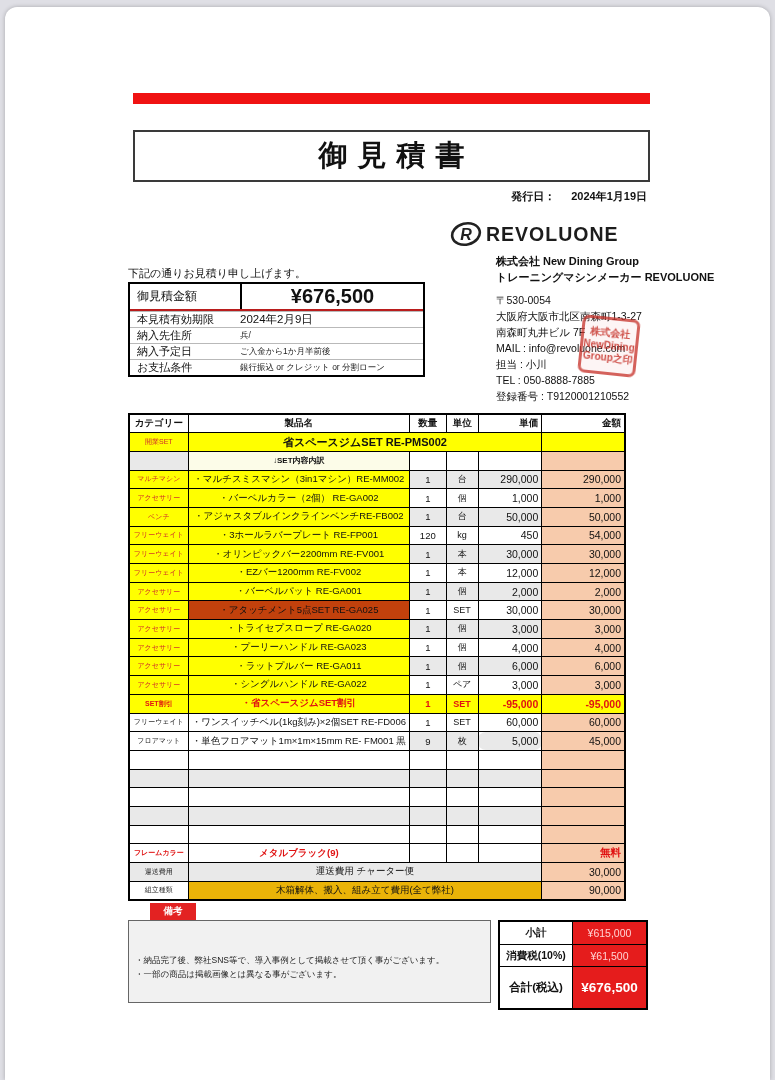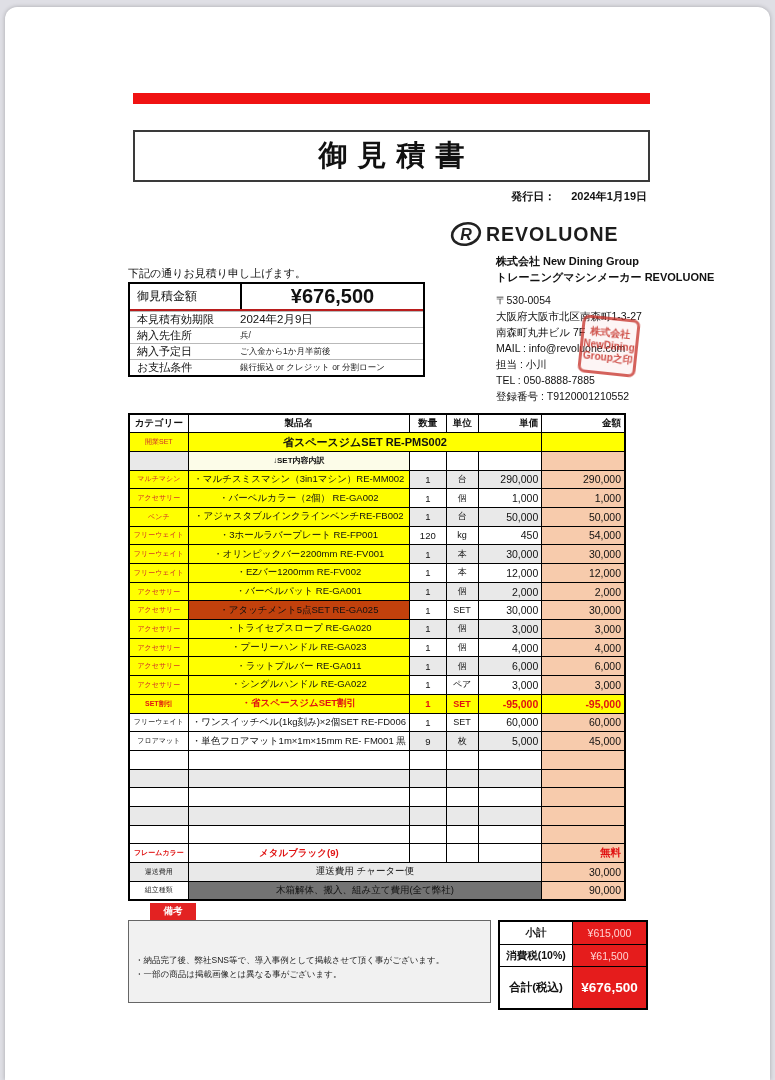--- a/index.html
+++ b/index.html
@@ -284,21 +284,21 @@
           <td class="qty" style="background: rgb(255, 255, 255);">1</td>
           <td class="unit" style="background: rgb(255, 255, 255);">SET</td>
           <td class="price" style="background: rgb(255, 255, 255);">60,000</td>
           <td class="amt" style="background: rgb(247, 203, 172);">60,000</td>
         </tr>
         <tr>
           <td class="cat dark" style="background: rgb(255, 255, 255);">フロアマット</td>
           <td class="name" style="background: rgb(255, 255, 255);">・単色フロアマット1m×1m×15mm RE- FM001 黒</td>
           <td class="qty" style="background: rgb(233, 233, 233);">9</td>
           <td class="unit" style="background: rgb(233, 233, 233);">枚</td>
-          <td class="price" style="background: rgb(233, 233, 233);">5,000</td>
+          <td class="price" style="background: rgb(233, 233, 233); border-radius: 8px;">5,000</td>
           <td class="amt" style="background: rgb(247, 203, 172);">45,000</td>
         </tr>
         <tr>
           <td class="cat" style="background: rgb(255, 255, 255);"></td>
           <td class="name" style="background: rgb(255, 255, 255);"></td>
           <td class="qty" style="background: rgb(255, 255, 255);"></td>
           <td class="unit" style="background: rgb(255, 255, 255);"></td>
           <td class="price" style="background: rgb(255, 255, 255);"></td>
           <td class="amt" style="background: rgb(247, 203, 172);"></td>
         </tr>
@@ -342,21 +342,21 @@
           <td class="price" style="background: rgb(255, 255, 255);"></td>
           <td class="amt red" style="background: rgb(247, 203, 172);">無料</td>
         </tr>
         <tr>
           <td class="cat dark" style="background: rgb(233, 233, 233);">運送費用</td>
           <td class="name" colspan="4" style="background: rgb(233, 233, 233);">運送費用 チャーター便</td>
           <td class="amt" style="background: rgb(247, 203, 172);">30,000</td>
         </tr>
         <tr>
           <td class="cat dark" style="background: rgb(255, 255, 255);">組立種類</td>
-          <td class="name" colspan="4" style="background: #737373;">木箱解体、搬入、組み立て費用(全て弊社)</td>
+          <td class="name" colspan="4" style="background: #eab308;">木箱解体、搬入、組み立て費用(全て弊社)</td>
           <td class="amt" style="background: rgb(247, 203, 172);">90,000</td>
         </tr>
       </tbody>
   </table>
 
   <div class="notes-label">備考</div>
   <div class="notes-box" id="notes-box">
       <div>・納品完了後、弊社SNS等で、導入事例として掲載させて頂く事がございます。</div>
       <div>・一部の商品は掲載画像とは異なる事がございます。</div>
     </div>

